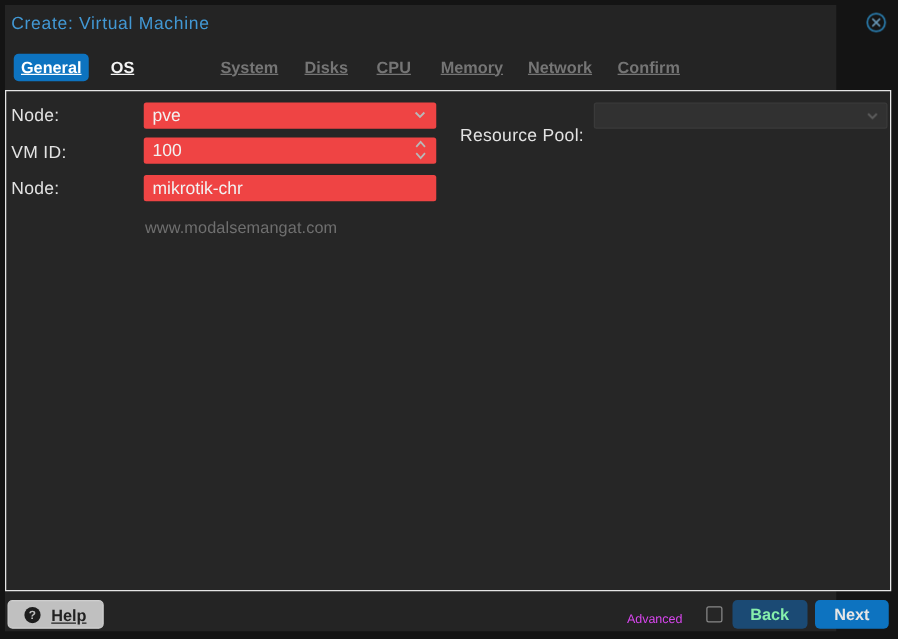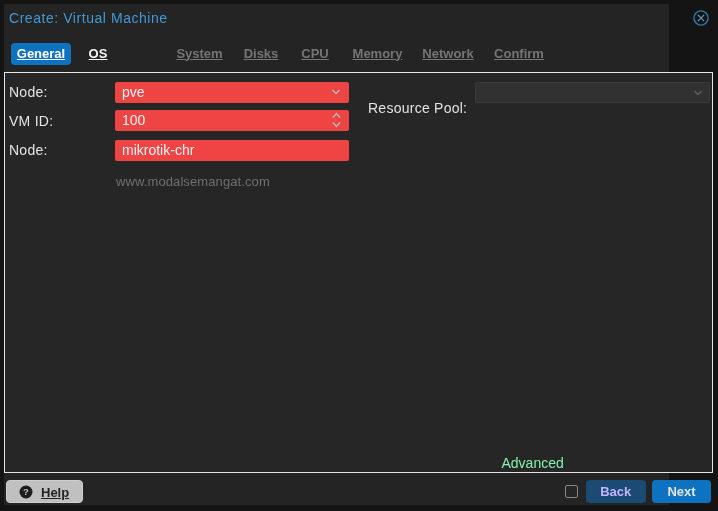--- a/index.html
+++ b/index.html
@@ -14,24 +14,24 @@
   .tab.off{color:#757575;margin-left:45px;}
   
   #panel{position:absolute;left:0px;top:68px;width:707px;height:399px;background:#262626;border:1px solid #e5e5e5;}
   .lbl{position:absolute;font-size:14px;color:#e3e3e3;letter-spacing:0.25px;}
   .field{position:absolute;left:110px;width:234px;height:21px;background:#ef4444;border-radius:2px;color:#f2f2f2;font-size:14px;line-height:21px;padding-left:7px;box-sizing:border-box;}
   .chev{position:absolute;color:#b8b8b8;}
   #rpool{position:absolute;left:470px;top:8.5px;width:235px;height:21px;background:#313131;border:1px solid #3a3a3a;border-radius:2px;box-sizing:border-box;}
   #wm{position:absolute;left:111px;top:100.5px;font-size:13px;color:#6f6f6f;letter-spacing:0.1px;}
   
   #helpbtn{position:absolute;left:2px;top:475.5px;width:77px;height:23.5px;background:#c0c0c0;border:1px solid #cfcfcf;border-radius:4px;box-sizing:border-box;color:#222;font-size:13px;font-weight:bold;}
-  #adv{position:absolute;left:497.5px;top:451px;font-size:14px;color:#86efac;}
+  #adv{position:absolute;left:497.5px;top:486px;font-size:10px;color:#d946ef;}
   #advbox{position:absolute;left:561px;top:481px;width:13px;height:13px;border:1px solid #888888;background:#262626;border-radius:2px;box-sizing:border-box;}
   .btn{position:absolute;top:475.5px;height:23.5px;line-height:23.5px;text-align:center;font-size:13px;font-weight:bold;border-radius:4px;}
-  #back{left:582px;width:59.5px;background:#1b4a74;color:#c4b5fd;}
+  #back{left:582px;width:59.5px;background:#1b4a74;color:#86efac;}
   #next{left:648px;width:59px;background:#0d73c0;color:#e5e5e5;}
 </style>
 </head>
 <body>
 <div id="win">
   <div id="title">Create: Virtual Machine</div>
   <svg id="closex" viewBox="0 0 16 16">
     <circle cx="8" cy="8" r="7.1" fill="none" stroke="#2a7cad" stroke-width="1.4"></circle>
     <path d="M4.9 4.9 L11.1 11.1 M11.1 4.9 L4.9 11.1" stroke="#6796b5" stroke-width="1.3" fill="none"></path>
   </svg>

